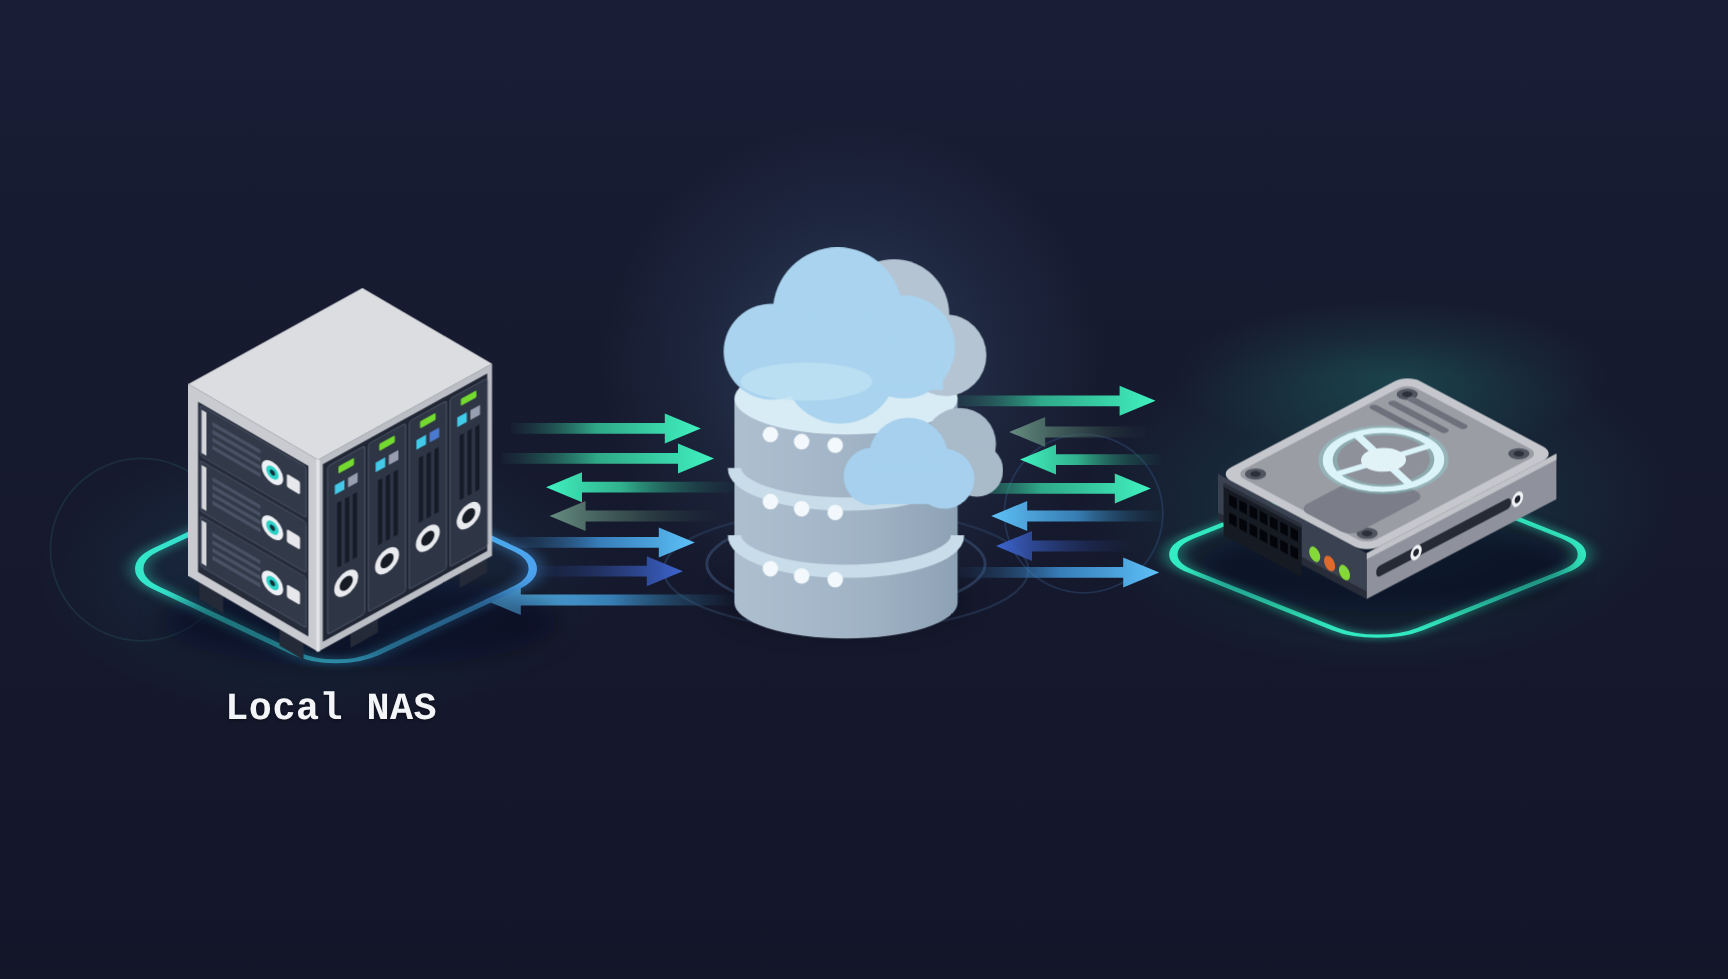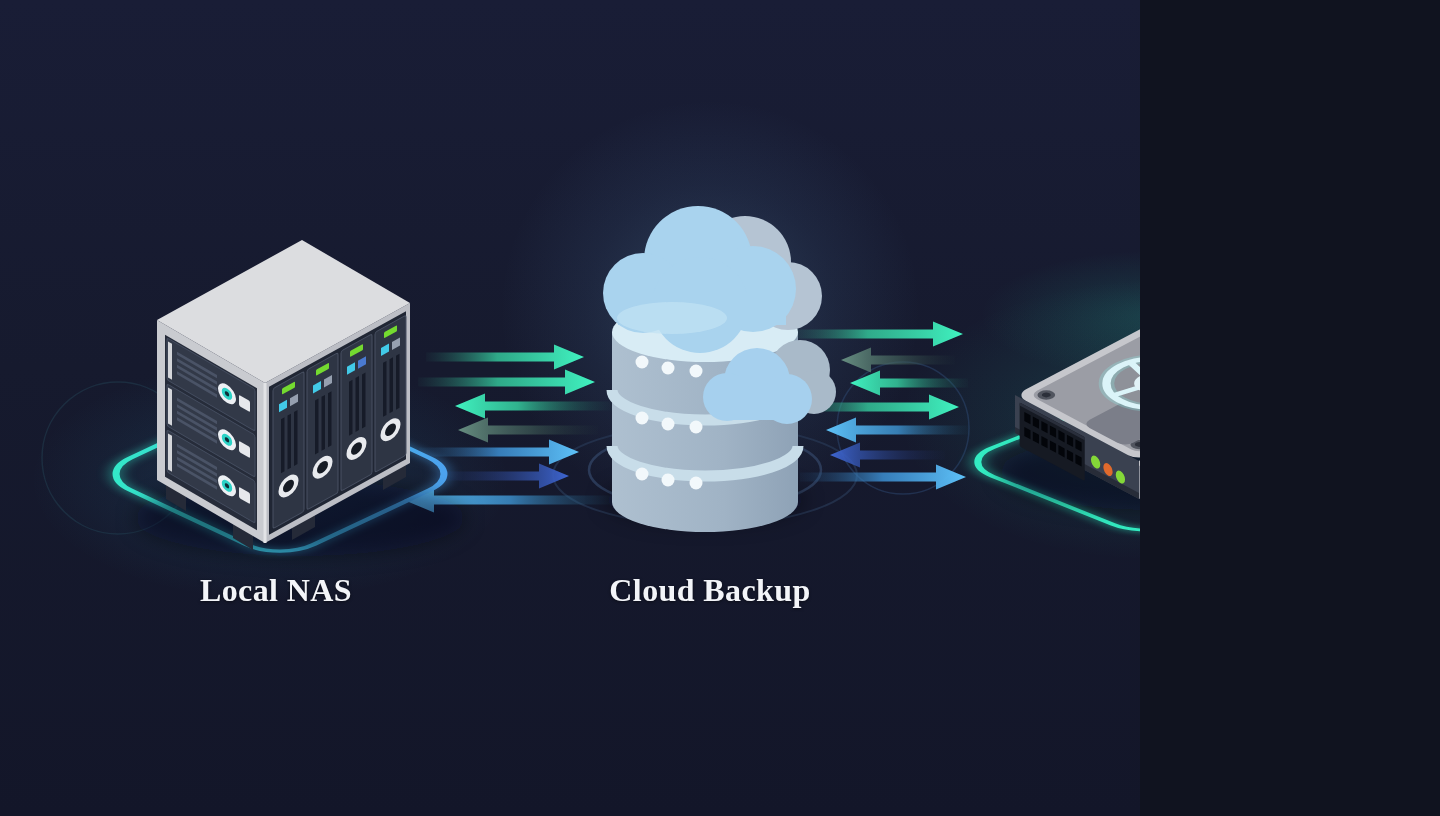--- a/index.html
+++ b/index.html
@@ -1,19 +1,19 @@
 <!DOCTYPE html>
 <html><head>
 <meta charset="utf-8">
 <style>
   html,body{margin:0;padding:0;background:#10131f;}
   .stage{
-    position:relative;width:1140px;height:816px;overflow:hidden;
+    position:relative;width:1440px;height:816px;overflow:hidden;
     background:linear-gradient(180deg,#191d36 0%,#161a2e 45%,#131629 100%);
-    font-family:Liberation Serif, serif;
+    font-family:Liberation Mono, monospace;
   }
   .stage svg{position:absolute;left:0;top:0;}
   .node-label{
     position:absolute;top:572px;transform:translateX(-50%);
     color:#f3f5f9;font-size:32px;font-weight:700;letter-spacing:.4px;white-space:nowrap;
     text-shadow:0 1px 3px rgba(0,0,0,.5);
   }
   .lbl-nas{left:276px;} .lbl-cloud{left:710px;} .lbl-drive{left:1142px;}
 </style>
 </head>
@@ -347,14 +347,13 @@
           <line x1="89.4" y1="70.6" x2="64.3" y2="63.9"></line>
           <line x1="105.4" y1="61.4" x2="112.1" y2="36.3"></line>
         </g>
         <circle cx="102" cy="74" r="17" fill="#e2f3f8"></circle>
       </g>
     </g>
   </g>
 </svg>
 
 <div class="node-label lbl-nas">Local NAS</div>
-<div class="node-label lbl-cloud">Cloud Backup</div>
 </div>
 
 </body></html>

